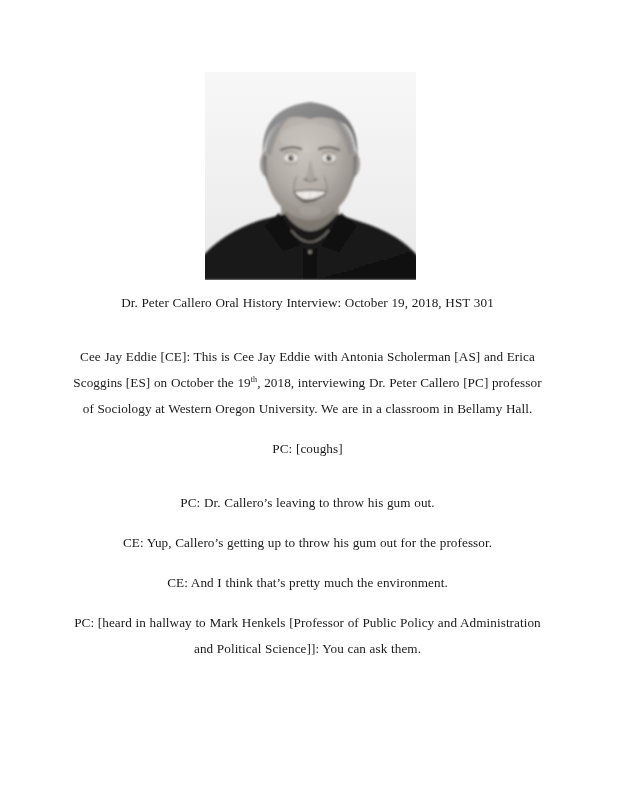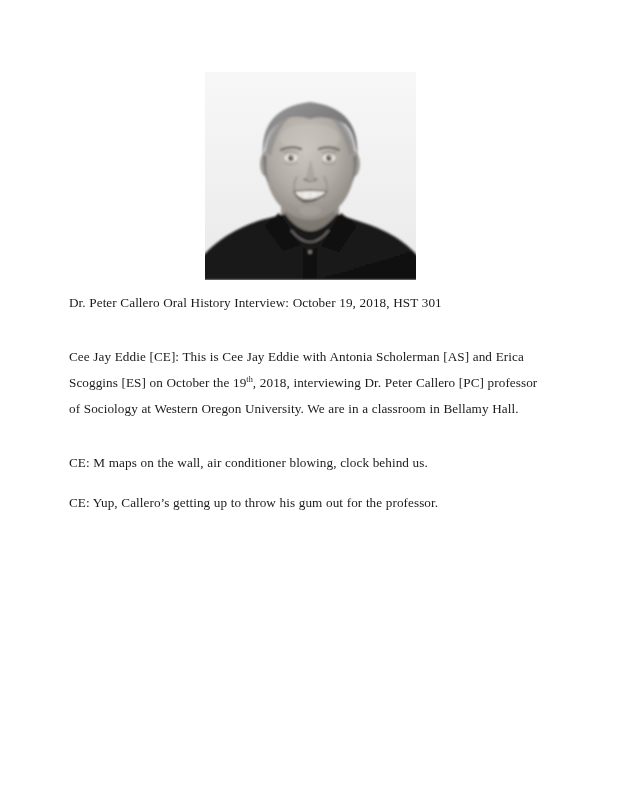--- a/index.html
+++ b/index.html
@@ -38,21 +38,21 @@
   
   .doc-body {
     position: absolute;
     left: 69px;
     top: 290px;
     width: 477px;
   }
   .para {
     font-size: 13.2px;
     line-height: 26px;
-    text-align: left;
+    text-align: center;
     margin: 0 0 0 0;
     letter-spacing: 0.005em;
     word-spacing: 0.02em;
   }
   .para.title-line { margin-bottom: 14px; }
   .spacer { height: 14px; }
   sup {
     font-size: 0.62em;
     vertical-align: super;
     line-height: 0;
@@ -177,33 +177,39 @@
     <p class="para title-line">Dr. Peter Callero Oral History Interview: October 19, 2018, HST 301</p>
 
     <div class="spacer"></div>
 
     <div id="paragraph-container">
         <div>
           <p class="para">Cee Jay Eddie [CE]: This is Cee Jay Eddie with Antonia Scholerman [AS] and Erica Scoggins [ES] on October the 19<sup>th</sup>, 2018, interviewing Dr. Peter Callero [PC] professor of Sociology at Western Oregon University. We are in a classroom in Bellamy Hall.</p>
           <div class="spacer"></div>
         </div>
         <div>
-          <div class="spacer"></div>
-        </div>
-        <div>
-          <p class="para">CE: M maps on the wall, air conditioner blowing, clock behind us.</p>
+          <p class="para">PC: [coughs]</p>
+          <div class="spacer"></div>
+        </div>
+        <div>
+          <div class="spacer"></div>
+        </div>
+        <div>
+          <p class="para">PC: Dr. Callero’s leaving to throw his gum out.</p>
           <div class="spacer"></div>
         </div>
         <div>
           <p class="para">CE: Yup, Callero’s getting up to throw his gum out for the professor.</p>
           <div class="spacer"></div>
         </div>
         <div>
-          <div class="spacer"></div>
-        </div>
-        <div>
+          <p class="para">CE: And I think that’s pretty much the environment.</p>
+          <div class="spacer"></div>
+        </div>
+        <div>
+          <p class="para">PC: [heard in hallway to Mark Henkels [Professor of Public Policy and Administration and Political Science]]: You can ask them.</p>
           <div class="spacer"></div>
         </div>
       </div>
 
   </div>
 
 </div>
 
 </body></html>

